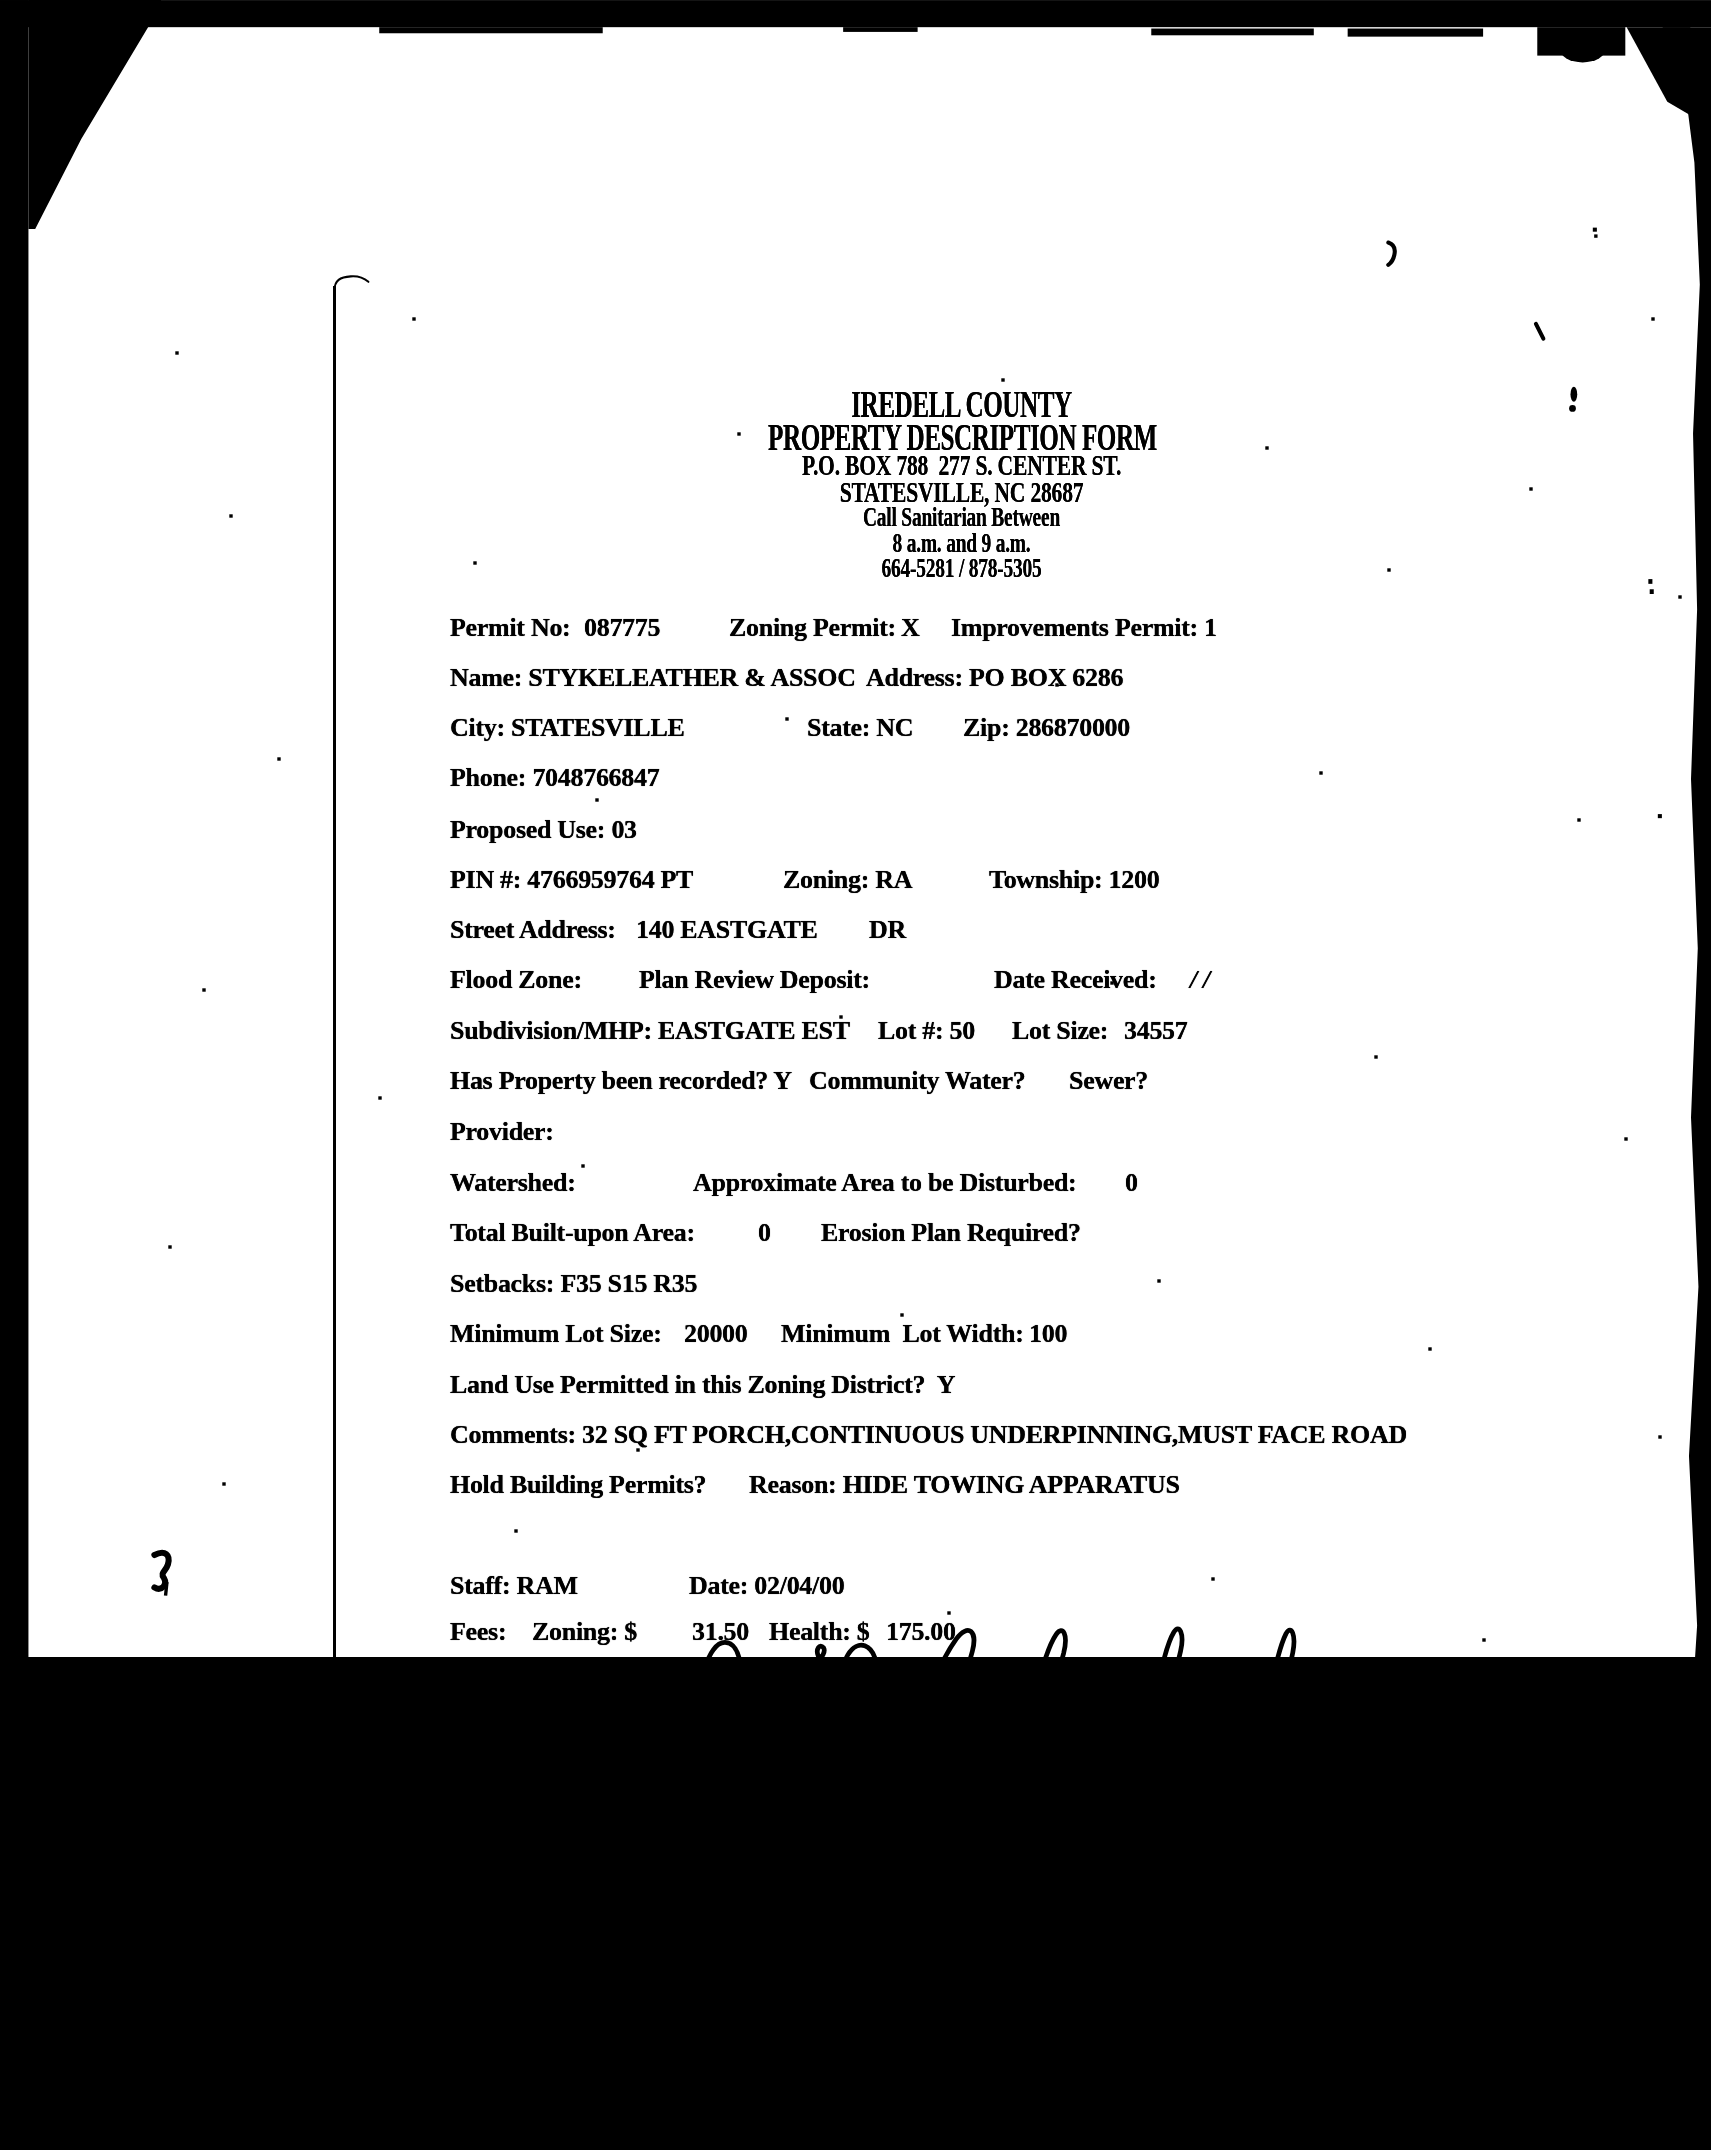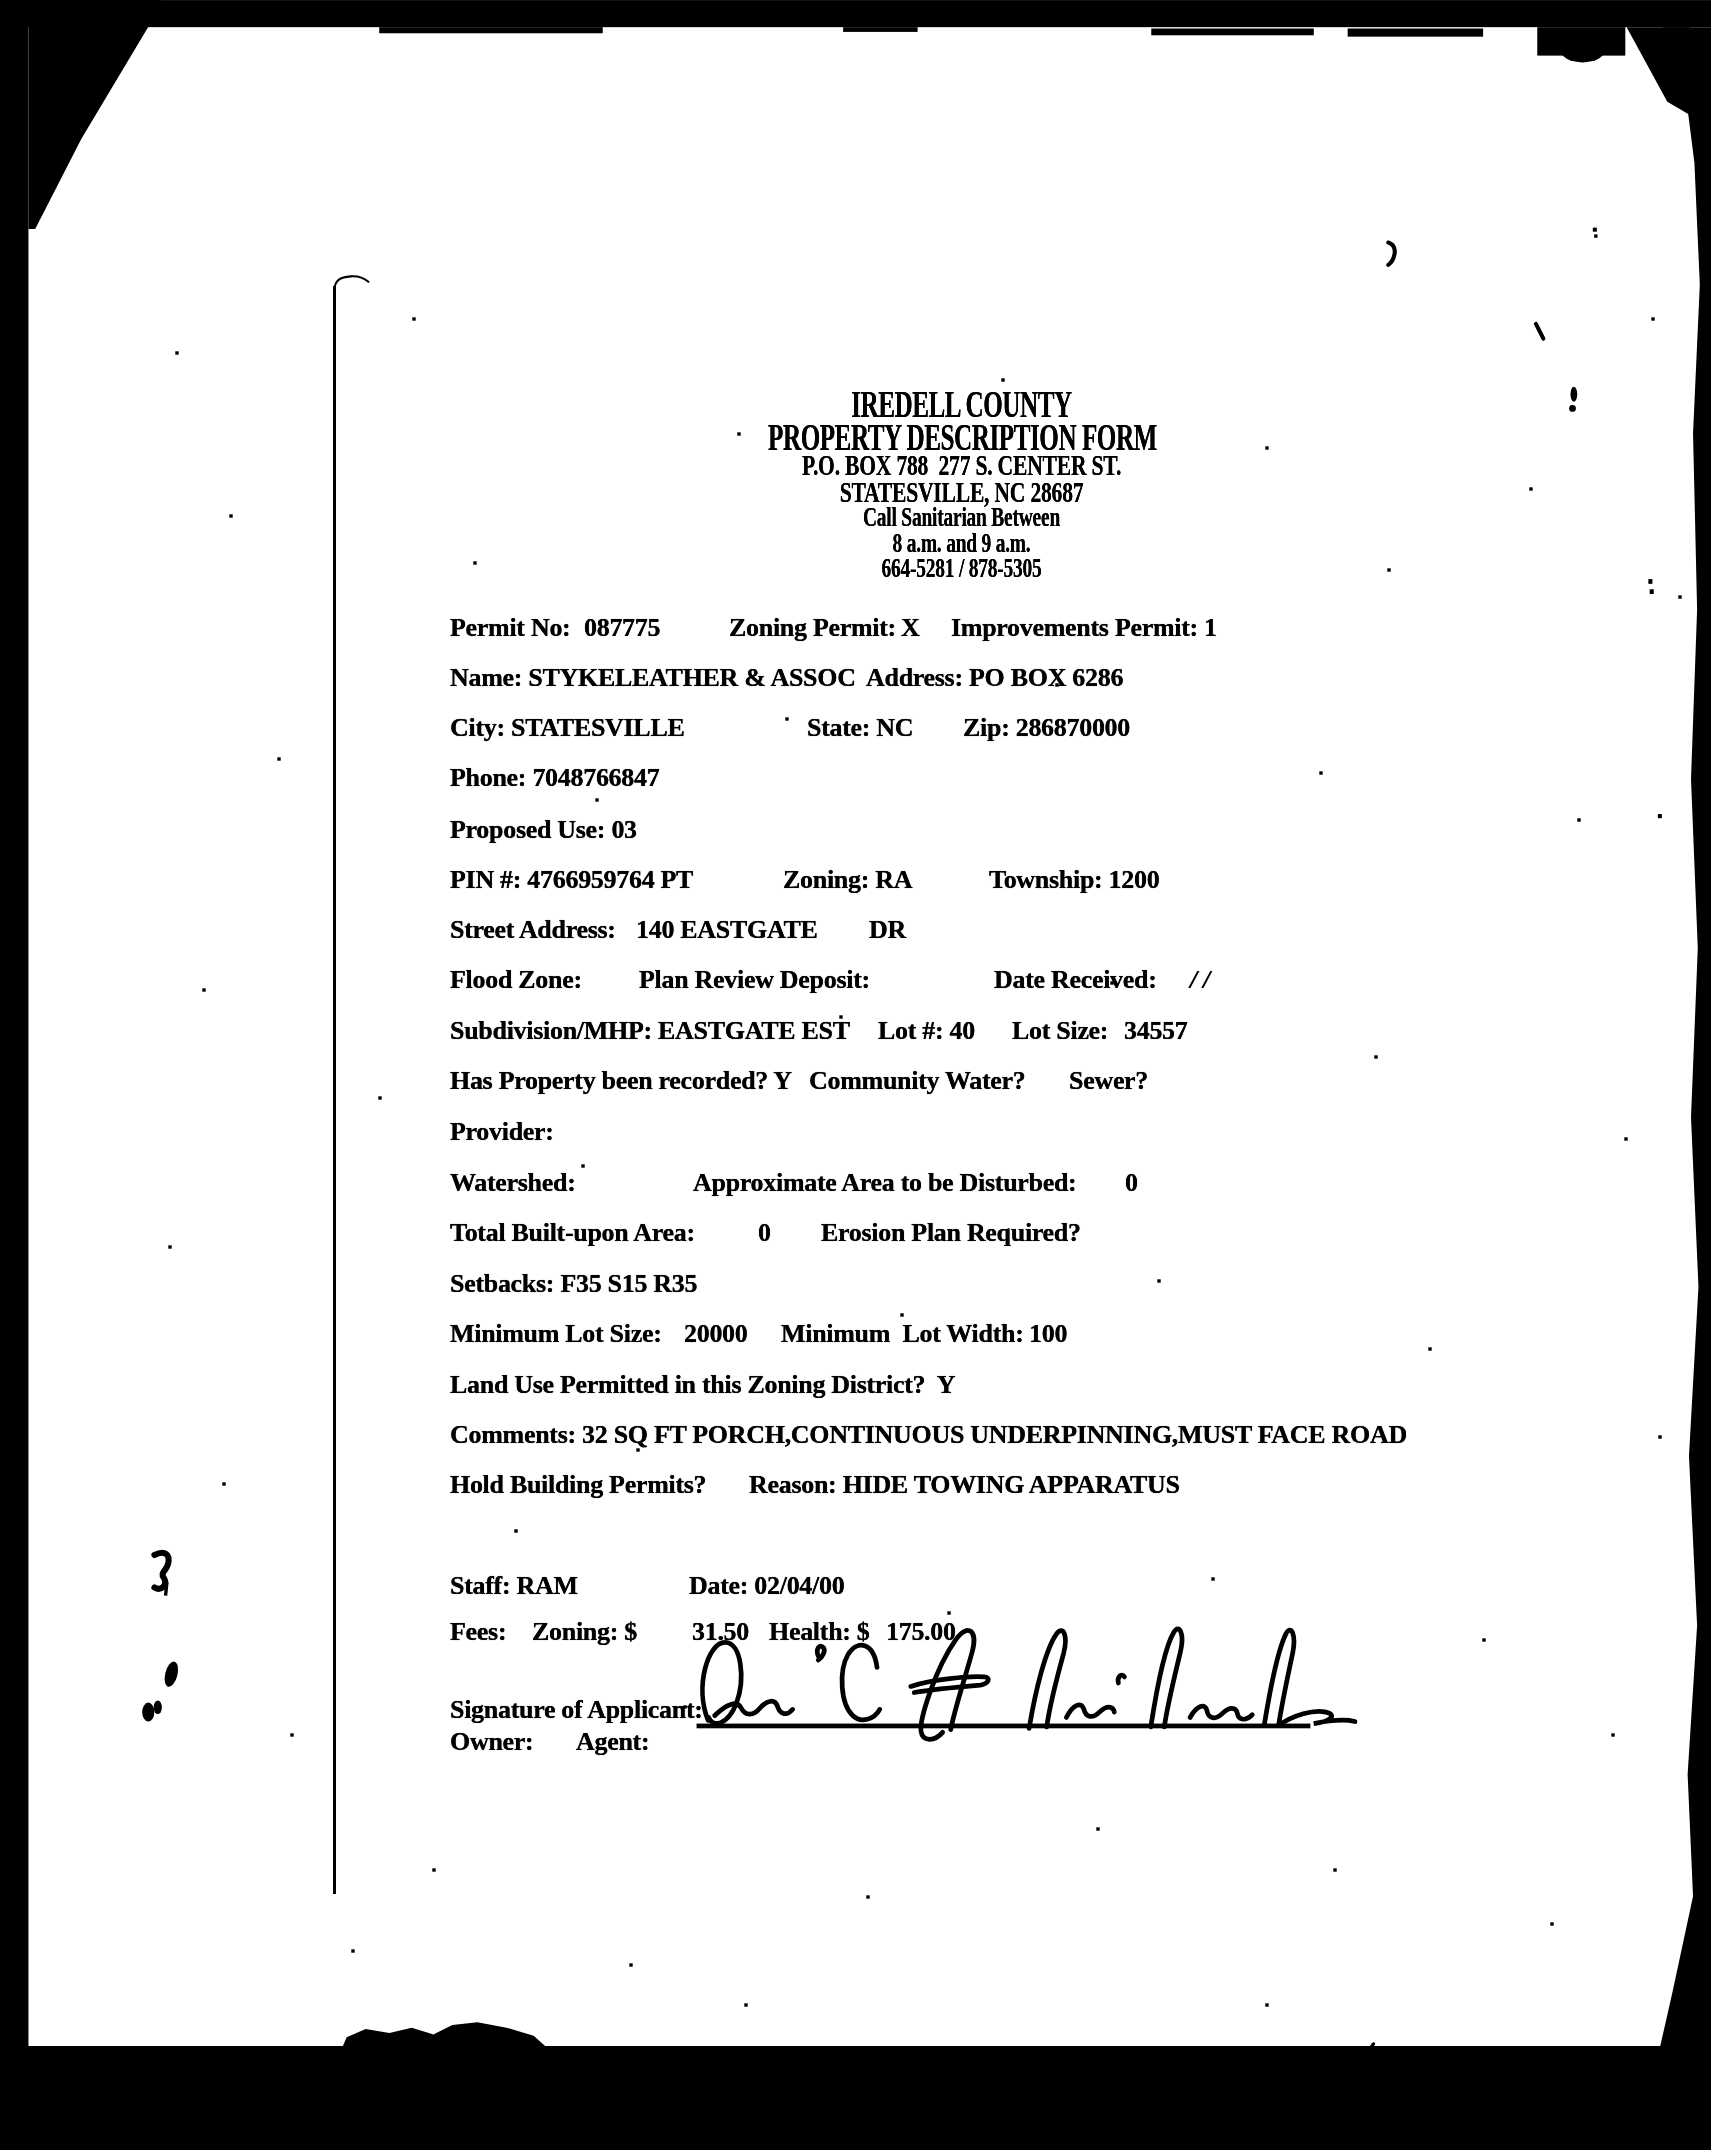--- a/index.html
+++ b/index.html
@@ -1,18 +1,18 @@
 <!DOCTYPE html>
 <html style="font-size:10.8px"><head>
 <meta charset="utf-8">
 <style>
   html,body{margin:0;padding:0;background:#000;}
   .page{
     position:relative;
-    width:1712px;height:2046px;
+    width:1712px;height:1657px;
     background:#ffffff;
     overflow:hidden;
     font-family:"Liberation Serif", serif;
     color:#000;
   }
   
   .seg{
     position:absolute;
     white-space:pre;
     font-weight:700;
@@ -121,21 +121,21 @@
 
   <div class="row" style="top:966px">
     <span class="seg" style="left:450px">Flood Zone:</span>
     <span class="seg" style="left:639px">Plan Review Deposit:</span>
     <span class="seg" style="left:994px">Date Received:</span>
     <span class="seg" style="left:1190px;font-style:italic">/ /</span>
   </div>
 
   <div class="row" style="top:1017px">
     <span class="seg" style="left:450px">Subdivision/MHP: EASTGATE EST</span>
-    <span class="seg" style="left:878px">Lot #: 40</span>
+    <span class="seg" style="left:878px">Lot #: 50</span>
     <span class="seg" style="left:1012px">Lot Size:</span>
     <span class="seg" style="left:1124px">34557</span>
   </div>
 
   <div class="row" style="top:1067px">
     <span class="seg" style="left:450px">Has Property been recorded? Y</span>
     <span class="seg" style="left:809px">Community Water?</span>
     <span class="seg" style="left:1069px">Sewer?</span>
   </div>
 

